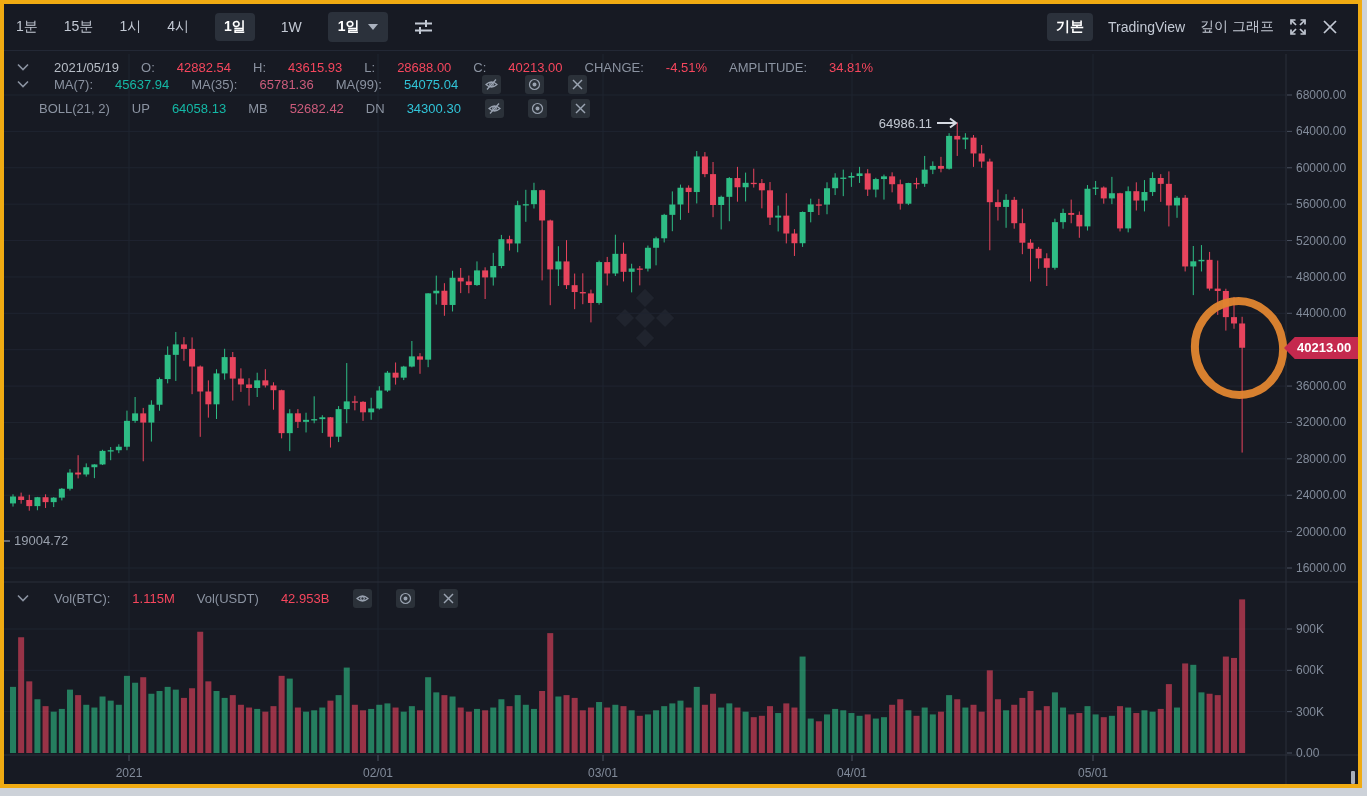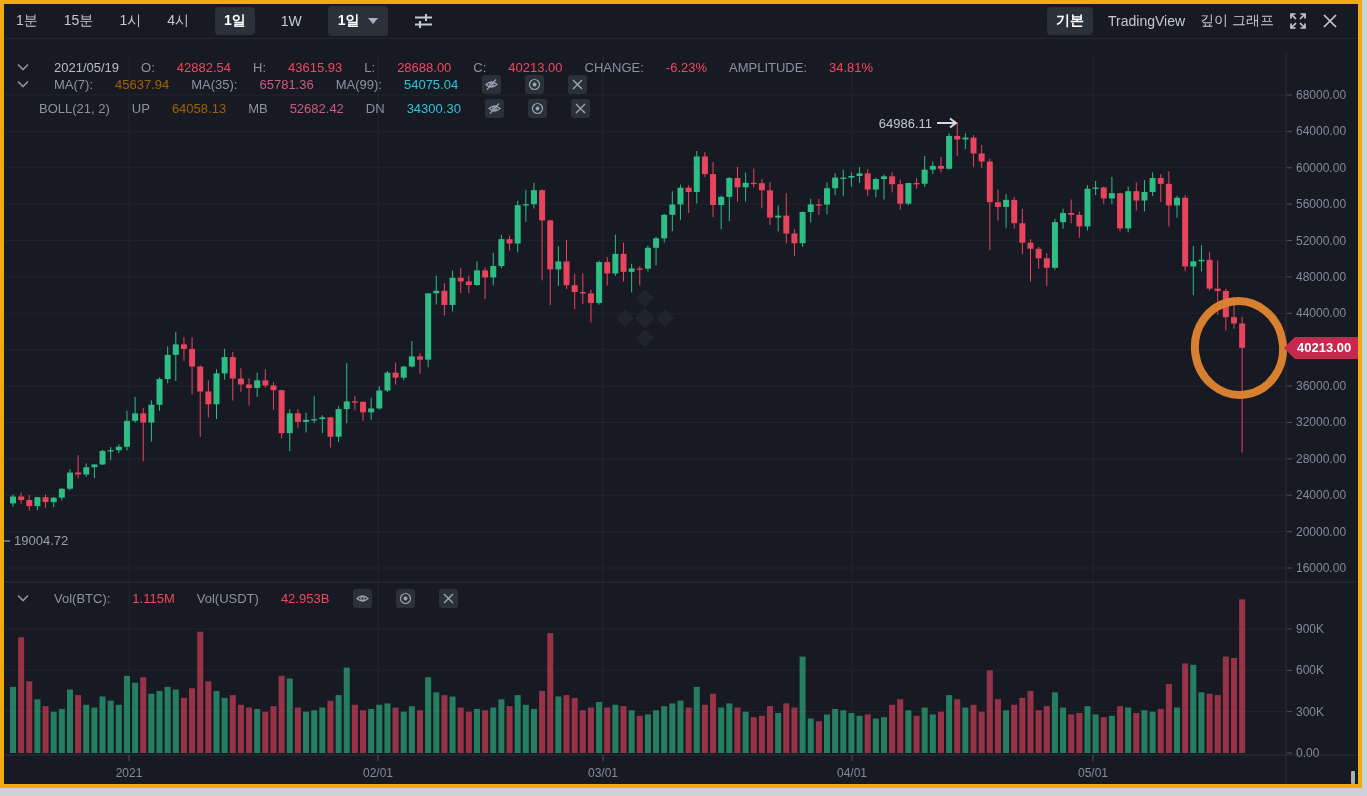--- a/index.html
+++ b/index.html
@@ -7,21 +7,21 @@
     width:1367px;height:796px;overflow:hidden;position:relative;
     background:#cdd2d9;
     font-family:"Liberation Sans","DejaVu Sans",sans-serif;
   }
   .window{
     position:absolute;left:0;top:0;width:1354px;height:780px;
     border:4px solid #f0ab12;background:#171a23;overflow:hidden;
   }
   
   .toolbar{
-    position:absolute;top:0;left:0;right:0;height:35px;
+    position:absolute;top:0;left:0;right:0;height:47px;
     border-bottom:1px solid #232835;
     display:flex;justify-content:space-between;align-items:center;
     padding:0 20px 0 12px;box-sizing:border-box;z-index:6;background:#171a23;
   }
   .tb-left,.tb-right{display:flex;align-items:center}
   .tb-left{gap:26px}
   .tb-right{gap:15px}
   button{background:none;border:none;padding:0;cursor:pointer;font-family:inherit}
   .tb-btn{font-size:14px;color:#c3c9d4;white-space:nowrap}
   .tb-btn.selected{background:#2b313b;color:#ffffff;font-weight:bold;padding:5px 9px;border-radius:4px}
@@ -31,21 +31,21 @@
   }
   .tb-iconbtn{display:flex;align-items:center;justify-content:center}
   
   .leg{
     position:absolute;left:10px;height:20px;display:flex;align-items:center;gap:22px;
     font-size:13px;z-index:5;white-space:nowrap;
   }
   .leg .lbl{color:#8b93a1}
   .leg .date{color:#b7bdc6}
   .val-red{color:#f6465d}
-  .val-ma7{color:#a16207}
+  .val-ma7{color:#14b8a6}
   .val-ma25{color:#cd5c7c}
   .val-ma99{color:#31c4d8}
   .chev-btn{display:flex;width:18px;justify-content:center;align-items:center}
   .icon-btn{
     width:19px;height:19px;border-radius:3px;background:#2b3139;
     display:flex;align-items:center;justify-content:center;margin-left:2px;flex:none;
   }
   
   .watermark{
     position:absolute;left:0;top:282px;width:1282px;height:64px;
@@ -697,21 +697,21 @@
     <span class="date">2021/05/19</span>
     <span class="lbl">O:</span>
     <span class="val-red">42882.54</span>
     <span class="lbl">H:</span>
     <span class="val-red">43615.93</span>
     <span class="lbl">L:</span>
     <span class="val-red">28688.00</span>
     <span class="lbl">C:</span>
     <span class="val-red">40213.00</span>
     <span class="lbl">CHANGE:</span>
-    <span class="val-red">-6.23%</span>
+    <span class="val-red">-4.51%</span>
     <span class="lbl">AMPLITUDE:</span>
     <span class="val-red">34.81%</span>
   </div>
 
   <div class="leg" style="top:70px">
     <button class="chev-btn">
       <svg width="12" height="8" viewBox="0 0 12 8" stroke="#8b93a1" stroke-width="1.6" fill="none">
           <polyline points="1,1.5 6,6.5 11,1.5"></polyline>
         </svg>
     </button>

